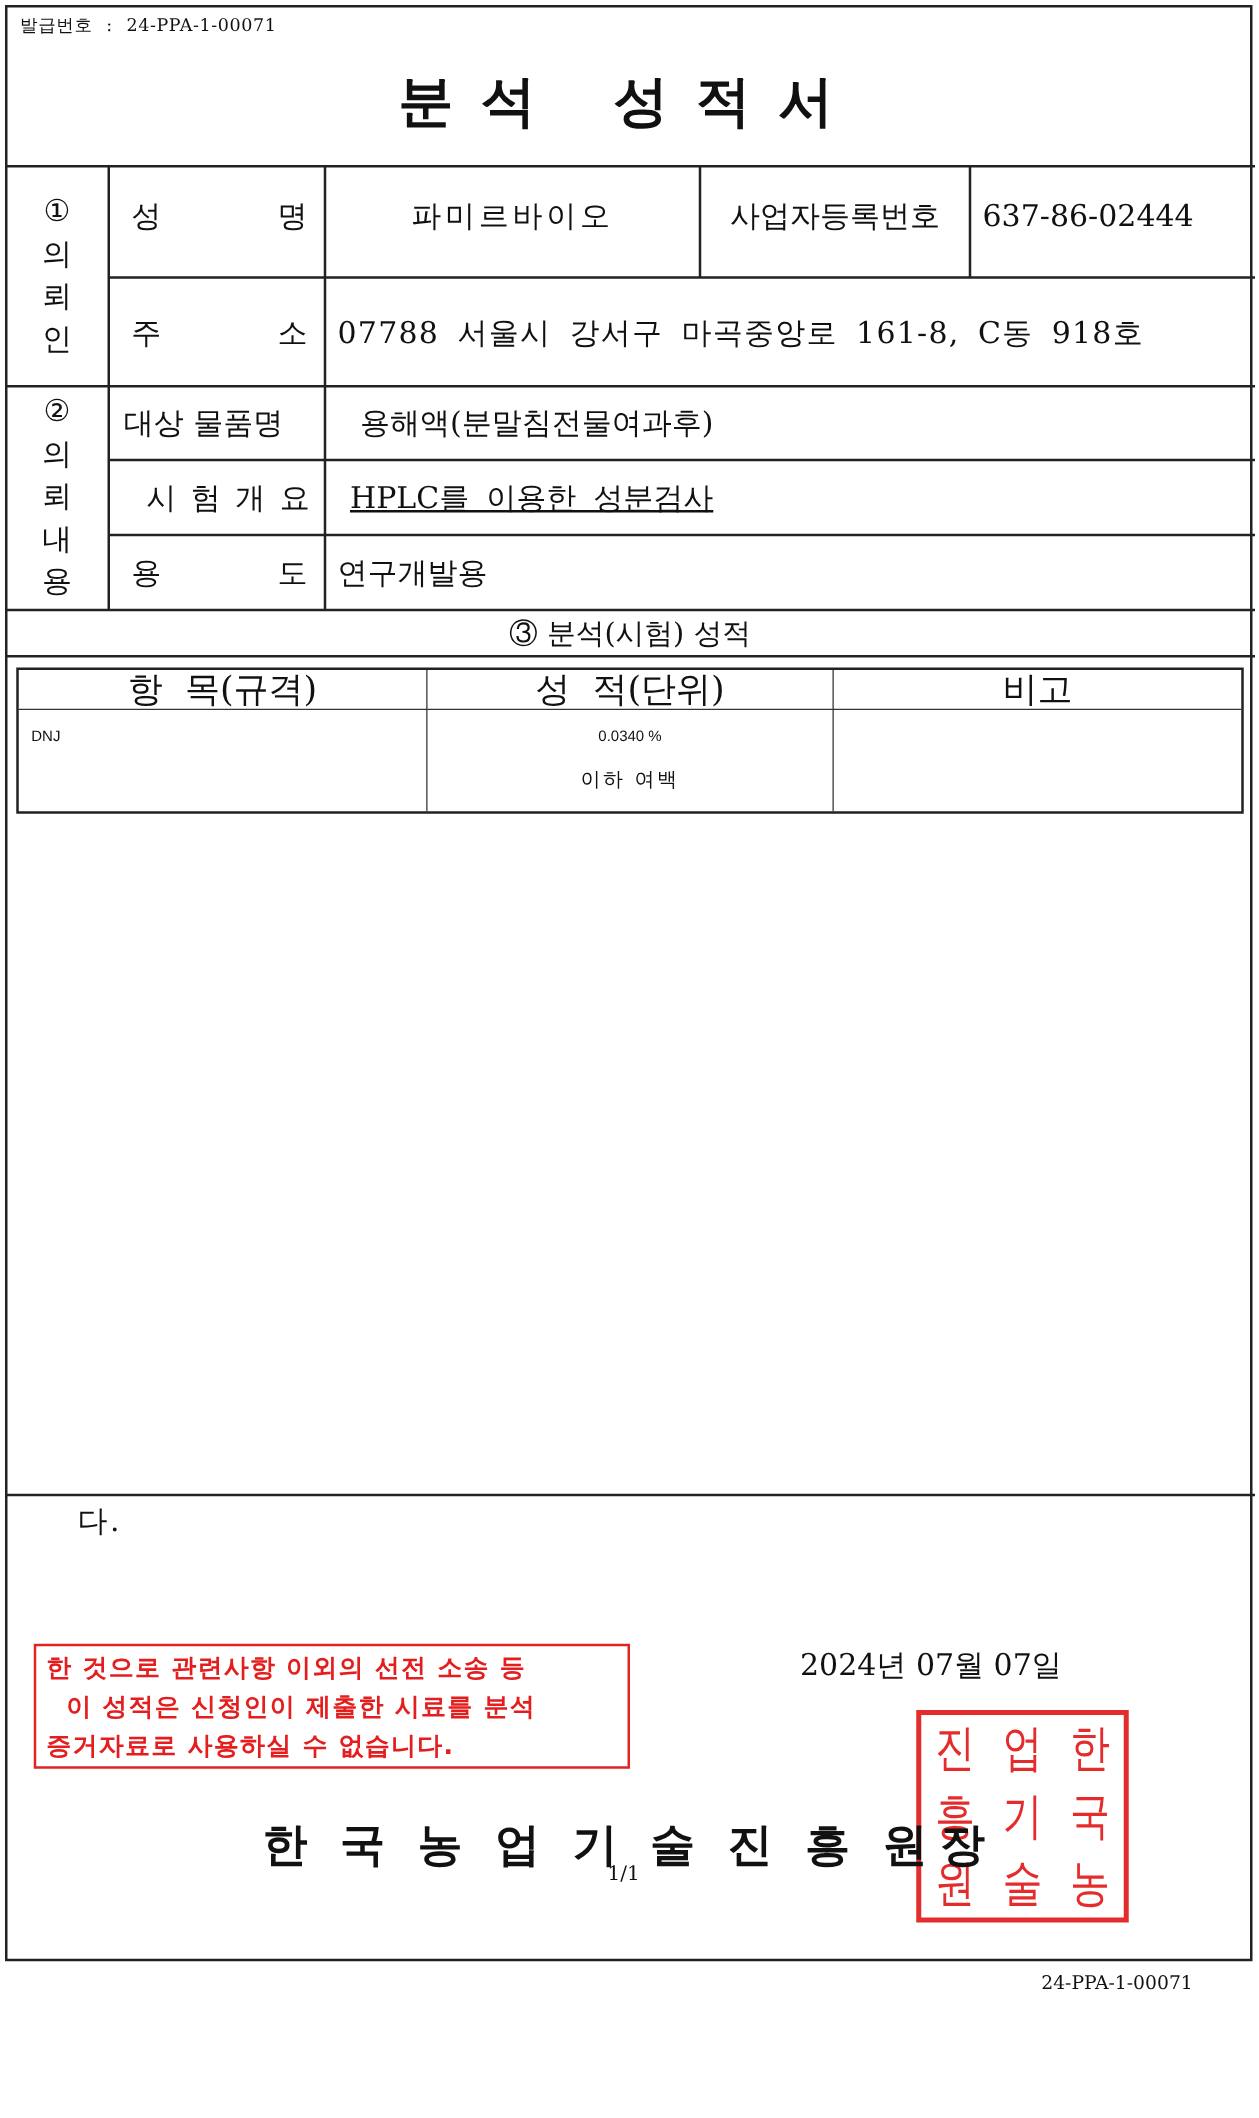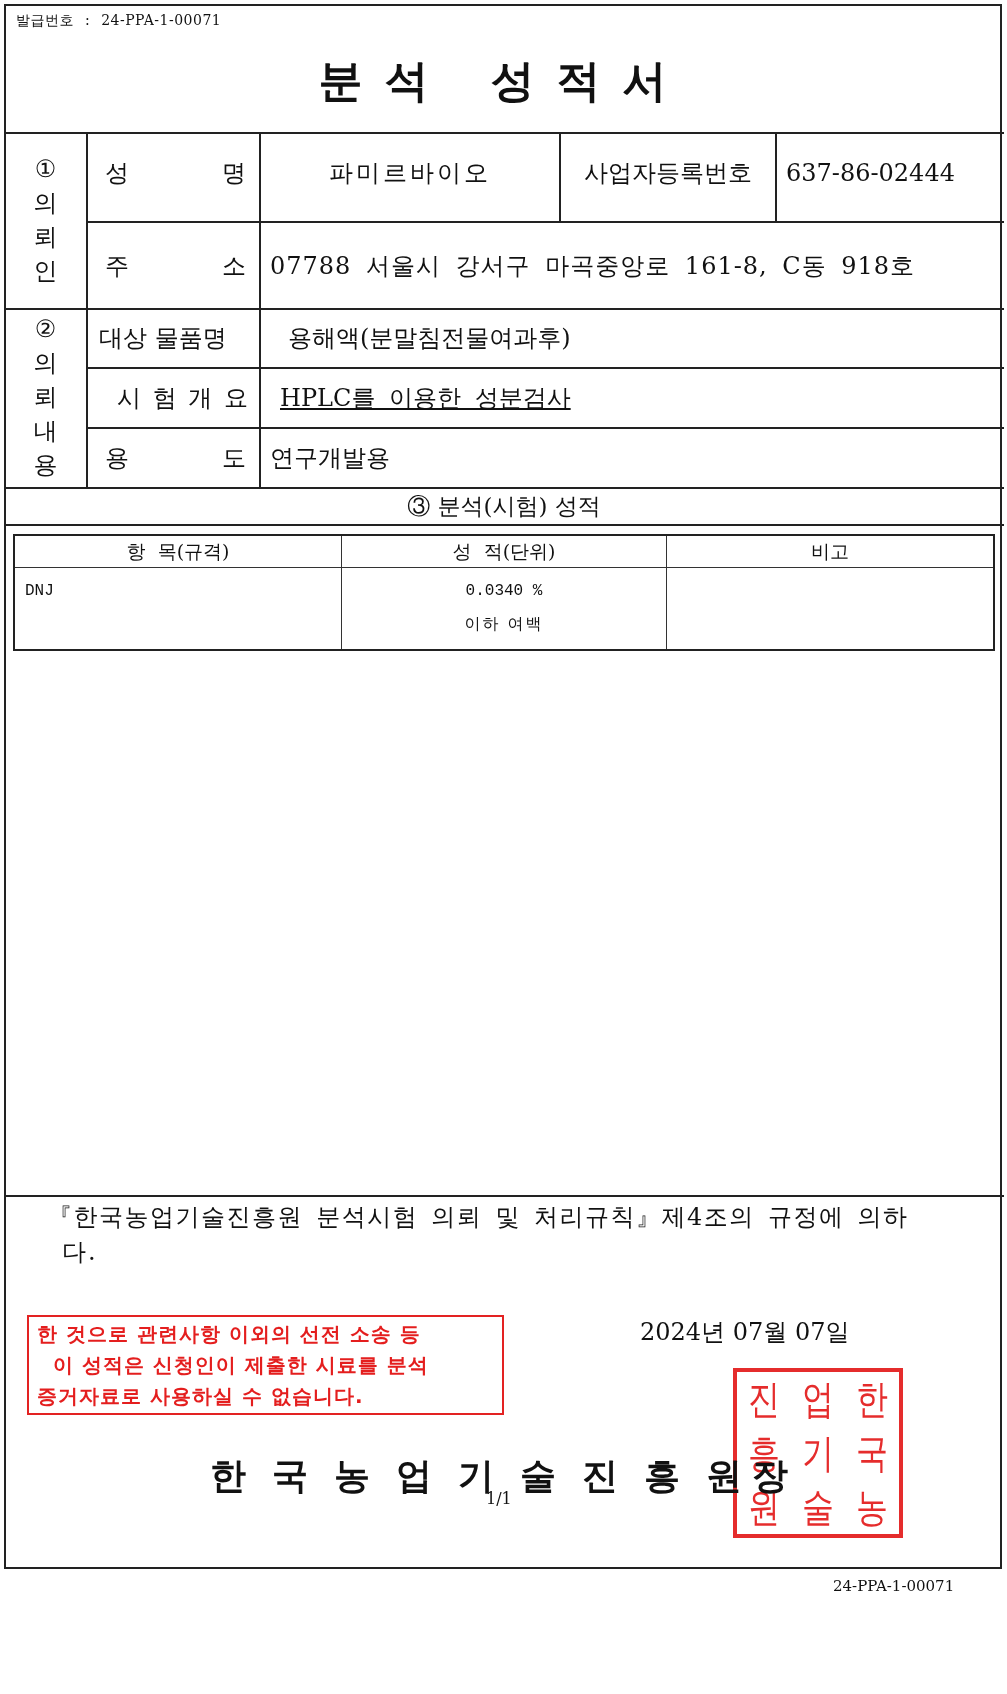--- a/index.html
+++ b/index.html
@@ -19,22 +19,22 @@
   .title span.gap { display:inline-block; width:40px; }
   .cell { position:absolute; display:flex; align-items:center; box-sizing:border-box;
           font-size:24px; }
   .vertical { position:absolute; display:flex; flex-direction:column; align-items:center;
               font-size:24px; line-height:34px; }
   .label-spread { justify-content:space-between; padding:0 14px 0 18px; }
   .sec3 { left:4px; width:1000px; top:488px; height:37px; justify-content:center; font-size:23px; }
   .tbl { position:absolute; left:13px; top:534px; width:982px; height:117px;
          border:2px solid #222; box-sizing:border-box; }
   .th { position:absolute; top:0; height:32px; display:flex; align-items:center;
-        justify-content:center; font-size:19px; }
-  .td { position:absolute; font-size:16px; font-family:Liberation Mono, monospace; }
+        justify-content:center; font-size:28px; }
+  .td { position:absolute; font-size:12px; font-family:Liberation Sans, sans-serif; }
   .para { left:48px; width:920px; top:1200px; font-size:24px; line-height:35px; }
   .para .l { display:block; white-space:nowrap; }
   .warn { position:absolute; left:27px; top:1315px; width:477px; height:100px;
           border:2px solid #e32222; box-sizing:border-box; color:#e41e1e;
           font-family:"DejaVu Sans","Liberation Sans",sans-serif; font-size:20px;
           line-height:31px; padding:2px 8px; font-weight:bold; }
   .warn .l { display:block; white-space:nowrap; letter-spacing:1px; }
   .date { left:640px; top:1316px; font-size:24px; }
   .org { left:210px; top:1452px; font-size:36px; font-weight:bold;
          font-family:"DejaVu Sans","Liberation Sans",sans-serif; letter-spacing:26px; white-space:nowrap; }
@@ -124,21 +124,20 @@
 
   <div class="td" style="left:10px; top:46px;">DNJ</div>
   <div class="td" style="left:327px; width:324px; top:46px; text-align:center;">0.0340 %</div>
   <div class="td" style="left:327px; width:324px; top:78px; text-align:center; font-family:'DejaVu Sans','Liberation Sans',sans-serif; font-size:16px; letter-spacing:2px;">이하 여백</div>
   <div class="td" style="left:652px; width:326px; top:46px;"></div>
 </div>
 
 <div class="hl" style="left:4px; width:1000px; top:1195px;"></div>
 
 <div class="abs para">
-  <span class="l" style="margin-left:0; letter-spacing:1.5px; word-spacing:4px;">『한국농업기술진흥원 분석시험 의뢰 및 처리규칙』제4조의 규정에 의하</span>
   <span class="l" style="margin-left:14px; letter-spacing:2px;">다.</span>
 </div>
 
 <div class="warn">
   <span class="l">한 것으로 관련사항 이외의 선전 소송 등</span>
   <span class="l" style="white-space:pre;">  이 성적은 신청인이 제출한 시료를 분석</span>
   <span class="l">증거자료로 사용하실 수 없습니다.</span>
 </div>
 
 <div class="abs date">2024년 07월 07일</div>

